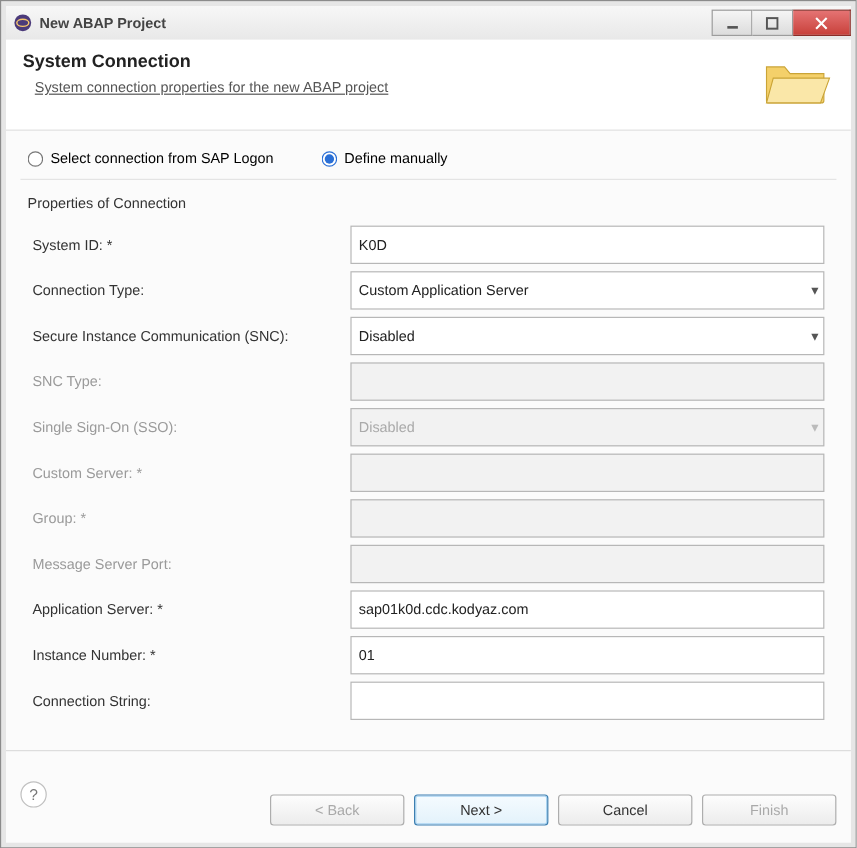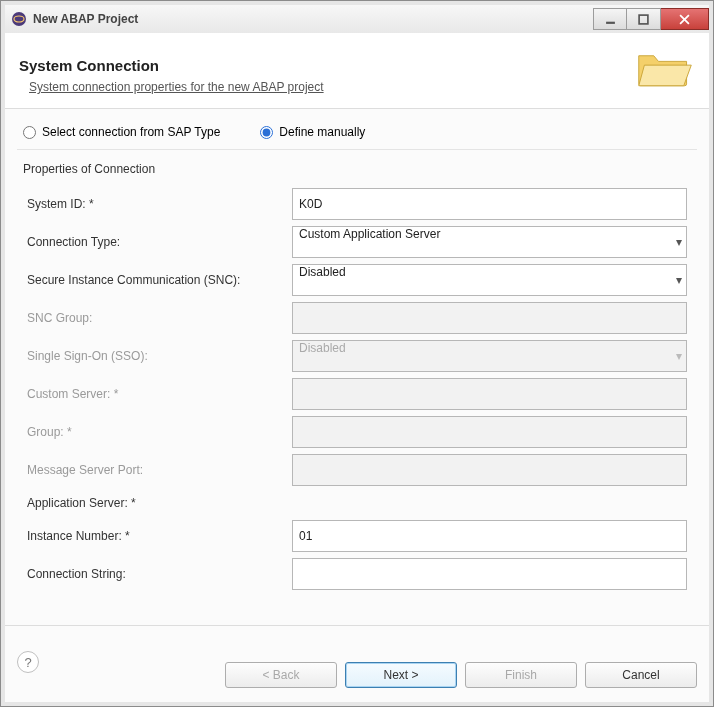--- a/index.html
+++ b/index.html
@@ -60,21 +60,21 @@
     background: linear-gradient(#e57373,#c8413b);
     border-color:#8a2d28;
   }
   .win-btn svg { width: 11px; height: 11px; }
   
   .header-panel {
     background: #fff;
     padding: 10px 14px 14px 14px;
     border-bottom: 1px solid #ddd;
     display: flex;
-    align-items: flex-end;
+    align-items: flex-start;
     justify-content: space-between;
   }
   .header-panel h1 {
     font-size: 15px;
     font-weight: bold;
     color: #222;
     margin-bottom: 6px;
   }
   .header-panel .subtitle {
     color: #555;
@@ -133,21 +133,21 @@
     background: #fff;
     color: #222;
   }
   .form-row.disabled input[type=text], .form-row.disabled .select {
     background: #f2f2f2;
     color: #aaa;
   }
   .select {
     position: relative;
     display: flex;
-    align-items: flex-start;
+    align-items: center;
     background: linear-gradient(#fdfdfd,#e9e9e9);
   }
   .form-row.disabled .select { background:#f2f2f2;}
   .select .chev {
     position: absolute;
     right: 4px;
     top: 50%;
     transform: translateY(-50%);
     color: #555;
     pointer-events: none;
@@ -240,21 +240,21 @@
         <path d="M10 22 h50 l-8 22 H4 Z" fill="#fae7a8" stroke="#caa437"></path>
       </svg>
     </span>
   </div>
 
   <div class="dialog-body">
 
     <div class="radio-row">
       <label class="radio-item">
         <input type="radio" name="mode" style="">
-        <span>Select connection from SAP Type</span>
+        <span>Select connection from SAP Logon</span>
       </label>
       <label class="radio-item space">
         <input type="radio" name="mode" checked="" style="">
         <span>Define manually</span>
       </label>
     </div>
 
     <div class="group-label">Properties of Connection</div>
 
     <div class="form-grid">
@@ -278,21 +278,21 @@
         <label>Secure Instance Communication (SNC):</label>
         <div class="field">
           <div class="select">
             <span>Disabled</span>
             <span class="chev">▾</span>
           </div>
         </div>
       </div>
 
       <div class="form-row disabled">
-        <label>SNC Group:</label>
+        <label>SNC Type:</label>
         <div class="field"><input type="text" disabled="" value="" style=""></div>
       </div>
 
       <div class="form-row disabled">
         <label>Single Sign-On (SSO):</label>
         <div class="field">
           <div class="select">
             <span>Disabled</span>
             <span class="chev">▾</span>
           </div>
@@ -309,38 +309,39 @@
         <div class="field"><input type="text" disabled="" value="" style=""></div>
       </div>
 
       <div class="form-row disabled">
         <label>Message Server Port:</label>
         <div class="field"><input type="text" disabled="" value="" style=""></div>
       </div>
 
       <div class="form-row">
         <label>Application Server: *</label>
+        <div class="field"><input type="text" value="sap01k0d.cdc.kodyaz.com" style=""></div>
       </div>
 
       <div class="form-row">
         <label>Instance Number: *</label>
         <div class="field"><input type="text" value="01" style=""></div>
       </div>
 
       <div class="form-row">
         <label>Connection String:</label>
         <div class="field"><input type="text" value="" style=""></div>
       </div>
 
     </div>
   </div>
 
   <div class="footer">
     <div class="help-icon">?</div>
     <div class="footer-buttons">
       <button class="btn" disabled="">&lt; Back</button>
       <button class="btn primary">Next &gt;</button>
+      <button class="btn">Cancel</button>
       <button class="btn" disabled="">Finish</button>
-      <button class="btn">Cancel</button>
     </div>
   </div>
 
 </div>
 
 </body></html>

